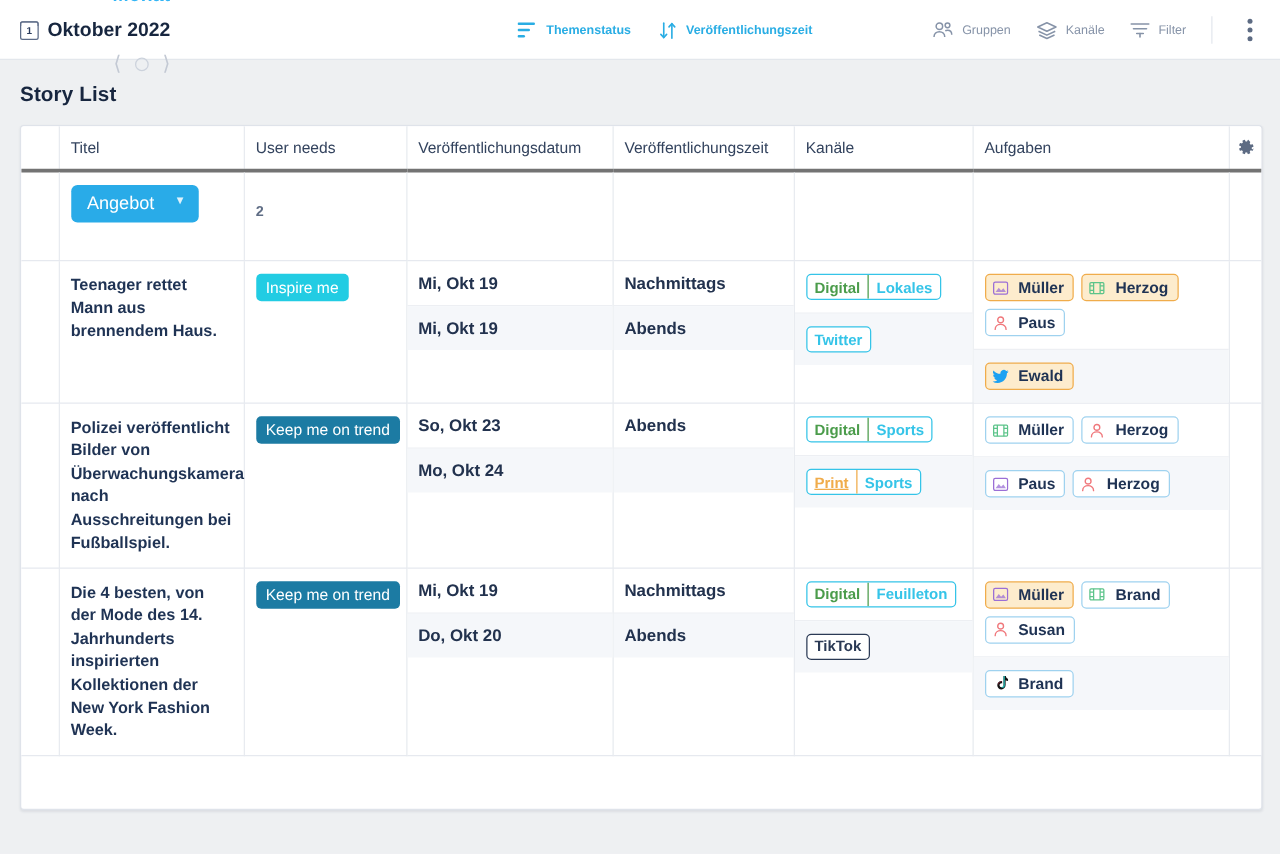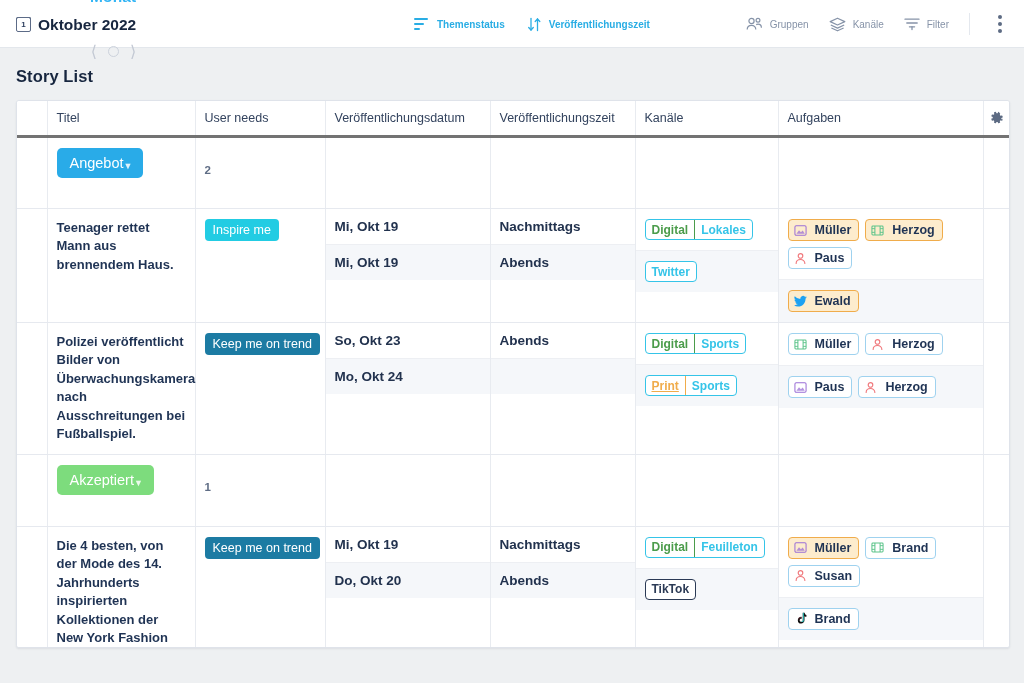--- a/index.html
+++ b/index.html
@@ -99,21 +99,21 @@
     padding: 0;
     background: #fff;
   }
   td.cell:last-child { border-right: none; }
   .pad { padding: 10px 9px; }
 
   
   .grp-cell { height: 72px; }
   .grp-inner { display: flex; align-items: center; padding: 10px 9px; gap: 12px; }
   .status-pill {
-    display: inline-flex; align-items: flex-end; 
+    display: inline-flex; align-items: flex-start; gap: 16px;
     border-radius: 5px; padding: 7px 11px 7px 13px;
     color: #fff; font-size: 14.5px; font-weight: 400; cursor: pointer;
   }
   .status-pill .caret { font-size: 9px; opacity: .85; }
   .grp-count { font-size: 11.5px; color: #5f6d85; font-weight: 600; }
 
   
   .subrows { display: flex; flex-direction: column; height: 100%; }
   .subrow { padding: 10px 9px; min-height: 35px; font-size: 13.5px; color: #22324e; font-weight: 600;}
   .subrow.alt { background: #f5f7fa; }
@@ -476,39 +476,20 @@
                     <span>Herzog</span>
                   </span>
                 </div>
               </div>
               <div class="subrow filler alt"></div>
             </div>
           </td>
           <td class="cell"></td>
         </tr>
         <tr>
-          <td class="cell grp-cell"></td>
-          <td class="cell grp-cell">
-            <div class="grp-inner">
-              <span class="status-pill" style="background: rgb(125, 220, 125);">
-                <span>Akzeptiert</span>
-                <span class="caret">▼</span>
-              </span>
-            </div>
-          </td>
-          <td class="cell grp-cell">
-            <div class="pad grp-count" style="padding-top: 26px;">1</div>
-          </td>
-          <td class="cell grp-cell"></td>
-          <td class="cell grp-cell"></td>
-          <td class="cell grp-cell"></td>
-          <td class="cell grp-cell"></td>
-          <td class="cell grp-cell"></td>
-        </tr>
-        <tr>
           <td class="cell"></td>
           <td class="cell">
             <div class="pad title-txt">Die 4 besten, von der Mode des 14. Jahrhunderts inspirierten Kollektionen der New York Fashion Week.</div>
           </td>
           <td class="cell">
             <div class="pad"><span class="need-badge" style="background: rgb(28, 123, 163);">Keep me on trend</span></div>
           </td>
           <td class="cell">
             <div class="subrows">
               <div class="subrow sub-b">Mi, Okt 19</div>

